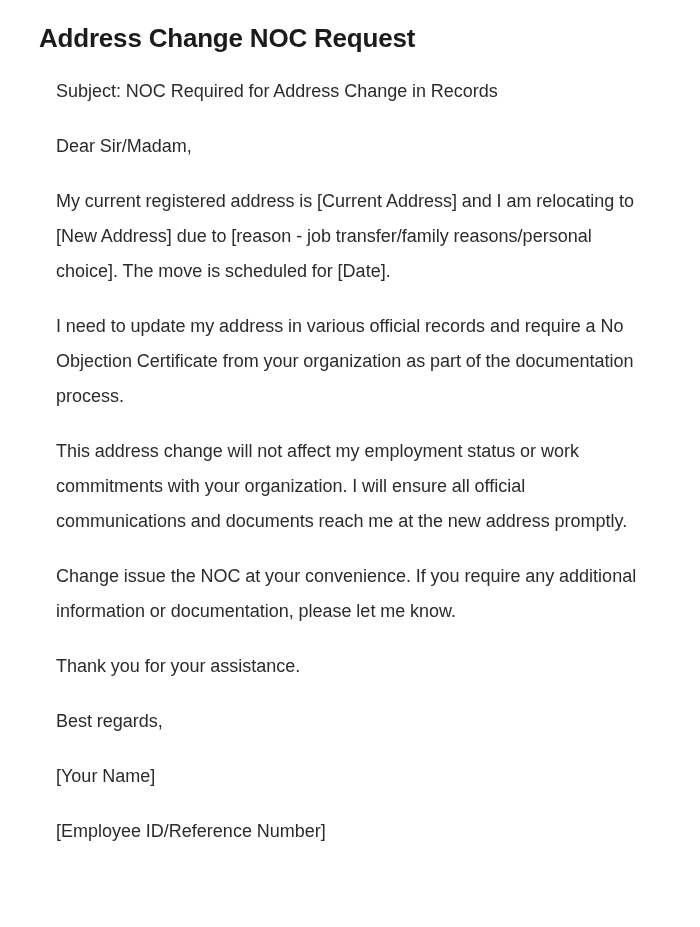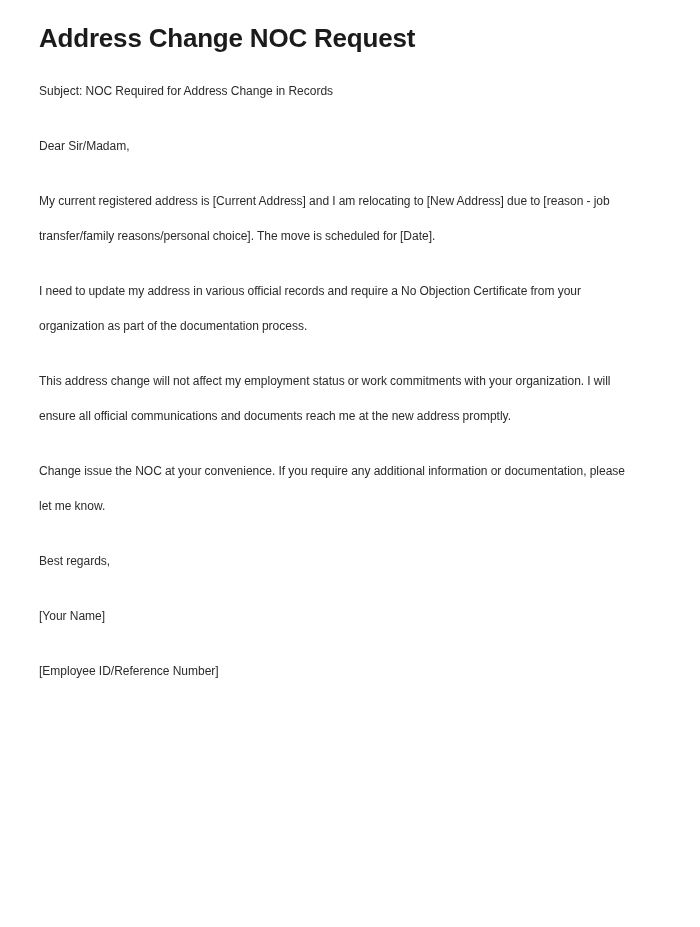--- a/index.html
+++ b/index.html
@@ -30,24 +30,24 @@
     font-size: 26px;
     line-height: 32px;
     font-weight: 700;
     color: #1b1b1b;
     letter-spacing: -0.2px;
     margin: 0 0 20px 0;
     padding: 0;
   }
   .para {
     font-family: "Liberation Sans", sans-serif;
-    font-size: 12px;
+    font-size: 18px;
     line-height: 35px;
     color: #2b2b2b;
-    margin: 0 0 20px 0;
+    margin: 0 0 20px 17px;
     padding: 0;
     max-width: 604px;
     word-spacing: -0.2px;
   }
   .para:last-child {
     margin-bottom: 0;
   }
 </style>
 </head>
 <body>
@@ -62,20 +62,21 @@
     <p class="para">Dear Sir/Madam,</p>
 
     <p class="para">My current registered address is [Current Address] and I am relocating to [New Address] due to [reason - job transfer/family reasons/personal choice]. The move is scheduled for [Date].</p>
 
     <p class="para">I need to update my address in various official records and require a No Objection Certificate from your organization as part of the documentation process.</p>
 
     <p class="para">This address change will not affect my employment status or work commitments with your organization. I will ensure all official communications and documents reach me at the new address promptly.</p>
 
     <p class="para">Change issue the NOC at your convenience. If you require any additional information or documentation, please let me know.</p>
 
+    <p class="para">Thank you for your assistance.</p>
 
     <p class="para">Best regards,</p>
 
     <p class="para">[Your Name]</p>
 
     <p class="para">[Employee ID/Reference Number]</p>
 
   </div>
 </div>
 

